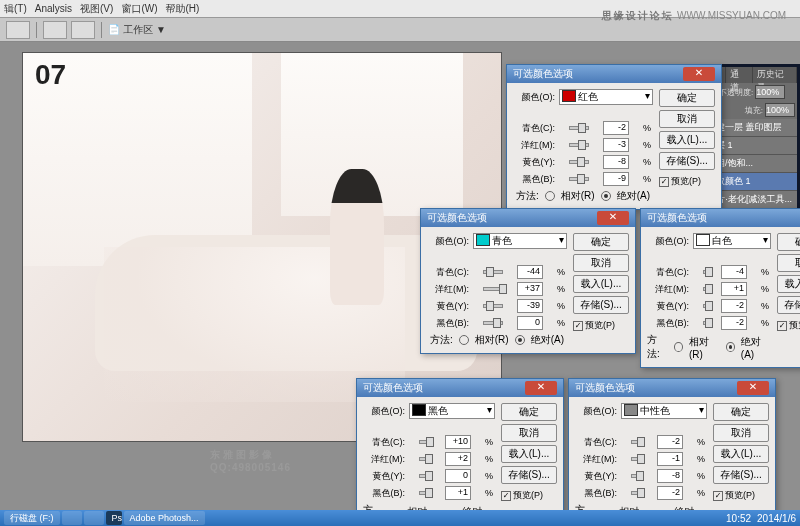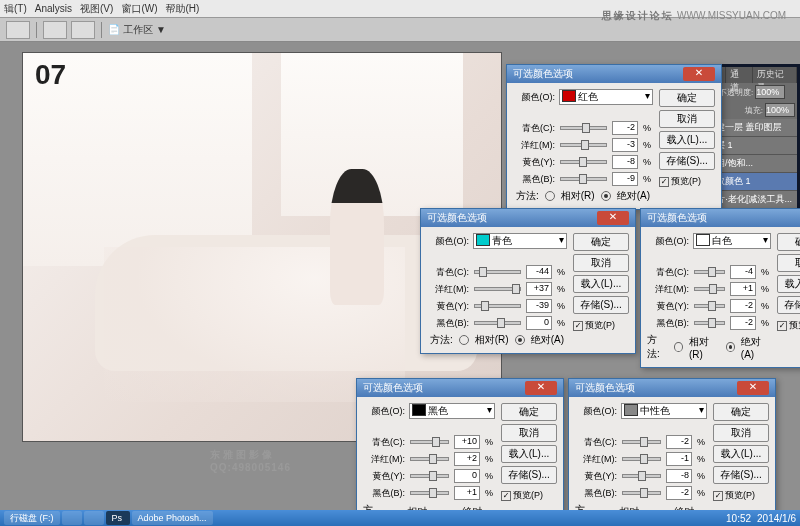--- a/index.html
+++ b/index.html
@@ -28,21 +28,21 @@
 .dlg-title{background:linear-gradient(180deg,#7ba7d9 0%,#4a7ab8 100%);height:18px;color:#fff;padding:0 6px;display:flex;justify-content:space-between;align-items:center;}
 .dlg-close{width:32px;height:14px;background:#c94a3a;border-radius:2px;color:#fff;text-align:center;line-height:12px;}
 .dlg-body{padding:6px;display:flex;gap:6px;}
 .dlg-left{flex:1;}
 .dlg-right{width:56px;display:flex;flex-direction:column;gap:3px;}
 .dlg-btn{height:18px;background:#f0f0f0;border:1px solid #888;border-radius:2px;text-align:center;line-height:16px;font-size:10px;}
 .color-row{display:flex;align-items:center;gap:4px;margin-bottom:16px;}
 .color-row label{width:42px;text-align:right;font-size:9px;}
 .color-sel{flex:1;height:16px;border:1px solid #888;background:#fff;display:flex;align-items:flex-start;padding:0 2px;gap:2px;}
 .swatch{width:14px;height:12px;border:1px solid #333;}
-.slider-row{display:flex;align-items:center;gap:5px;margin-bottom:3px;}
+.slider-row{display:flex;align-items:center;gap:14px;margin-bottom:3px;}
 .slider-row label{width:42px;text-align:right;font-size:9px;}
 .slider{flex:1;height:4px;background:#ccc;border:1px solid #888;position:relative;}
 .slider-thumb{position:absolute;width:8px;height:10px;background:#ddd;border:1px solid #666;top:-4px;}
 .val{width:26px;height:14px;border:1px solid #888;background:#fff;text-align:right;padding:0 2px;font-size:9px;}
 .pct{width:10px;font-size:9px;}
 .method-row{display:flex;align-items:center;gap:6px;font-size:9px;justify-content:center;}
 .radio{width:10px;height:10px;border:1px solid #666;border-radius:50%;display:inline-block;position:relative;}
 .radio.checked::after{content:"";position:absolute;inset:2px;background:#333;border-radius:50%;}
 .chk{width:10px;height:10px;border:1px solid #666;display:inline-flex;align-items:center;justify-content:center;font-size:8px;}
 .layers{position:absolute;right:0;top:0;width:130px;background:#f9a8d4;border:3px solid #0f172a;}
@@ -494,20 +494,20 @@
   </div>
       </div>
     </div>
 </div>
 
 <div class="taskbar">
   <div class="tb-left">
     <div class="tb-item">行磁盘 (F:)</div>
     <div class="tb-item" style="width:20px"></div>
     <div class="tb-item" style="width:20px"></div>
-    <div class="tb-item" style="width:24px;background:#1a3a5a">Ps</div>
+    <div class="tb-item" style="width:16px;background:#1a3a5a">Ps</div>
     <div class="tb-item">Adobe Photosh...</div>
   </div>
   <div class="tb-right">
     <span>10:52</span>
     <span>2014/1/6</span>
   </div>
 </div>
 
 </body></html>

